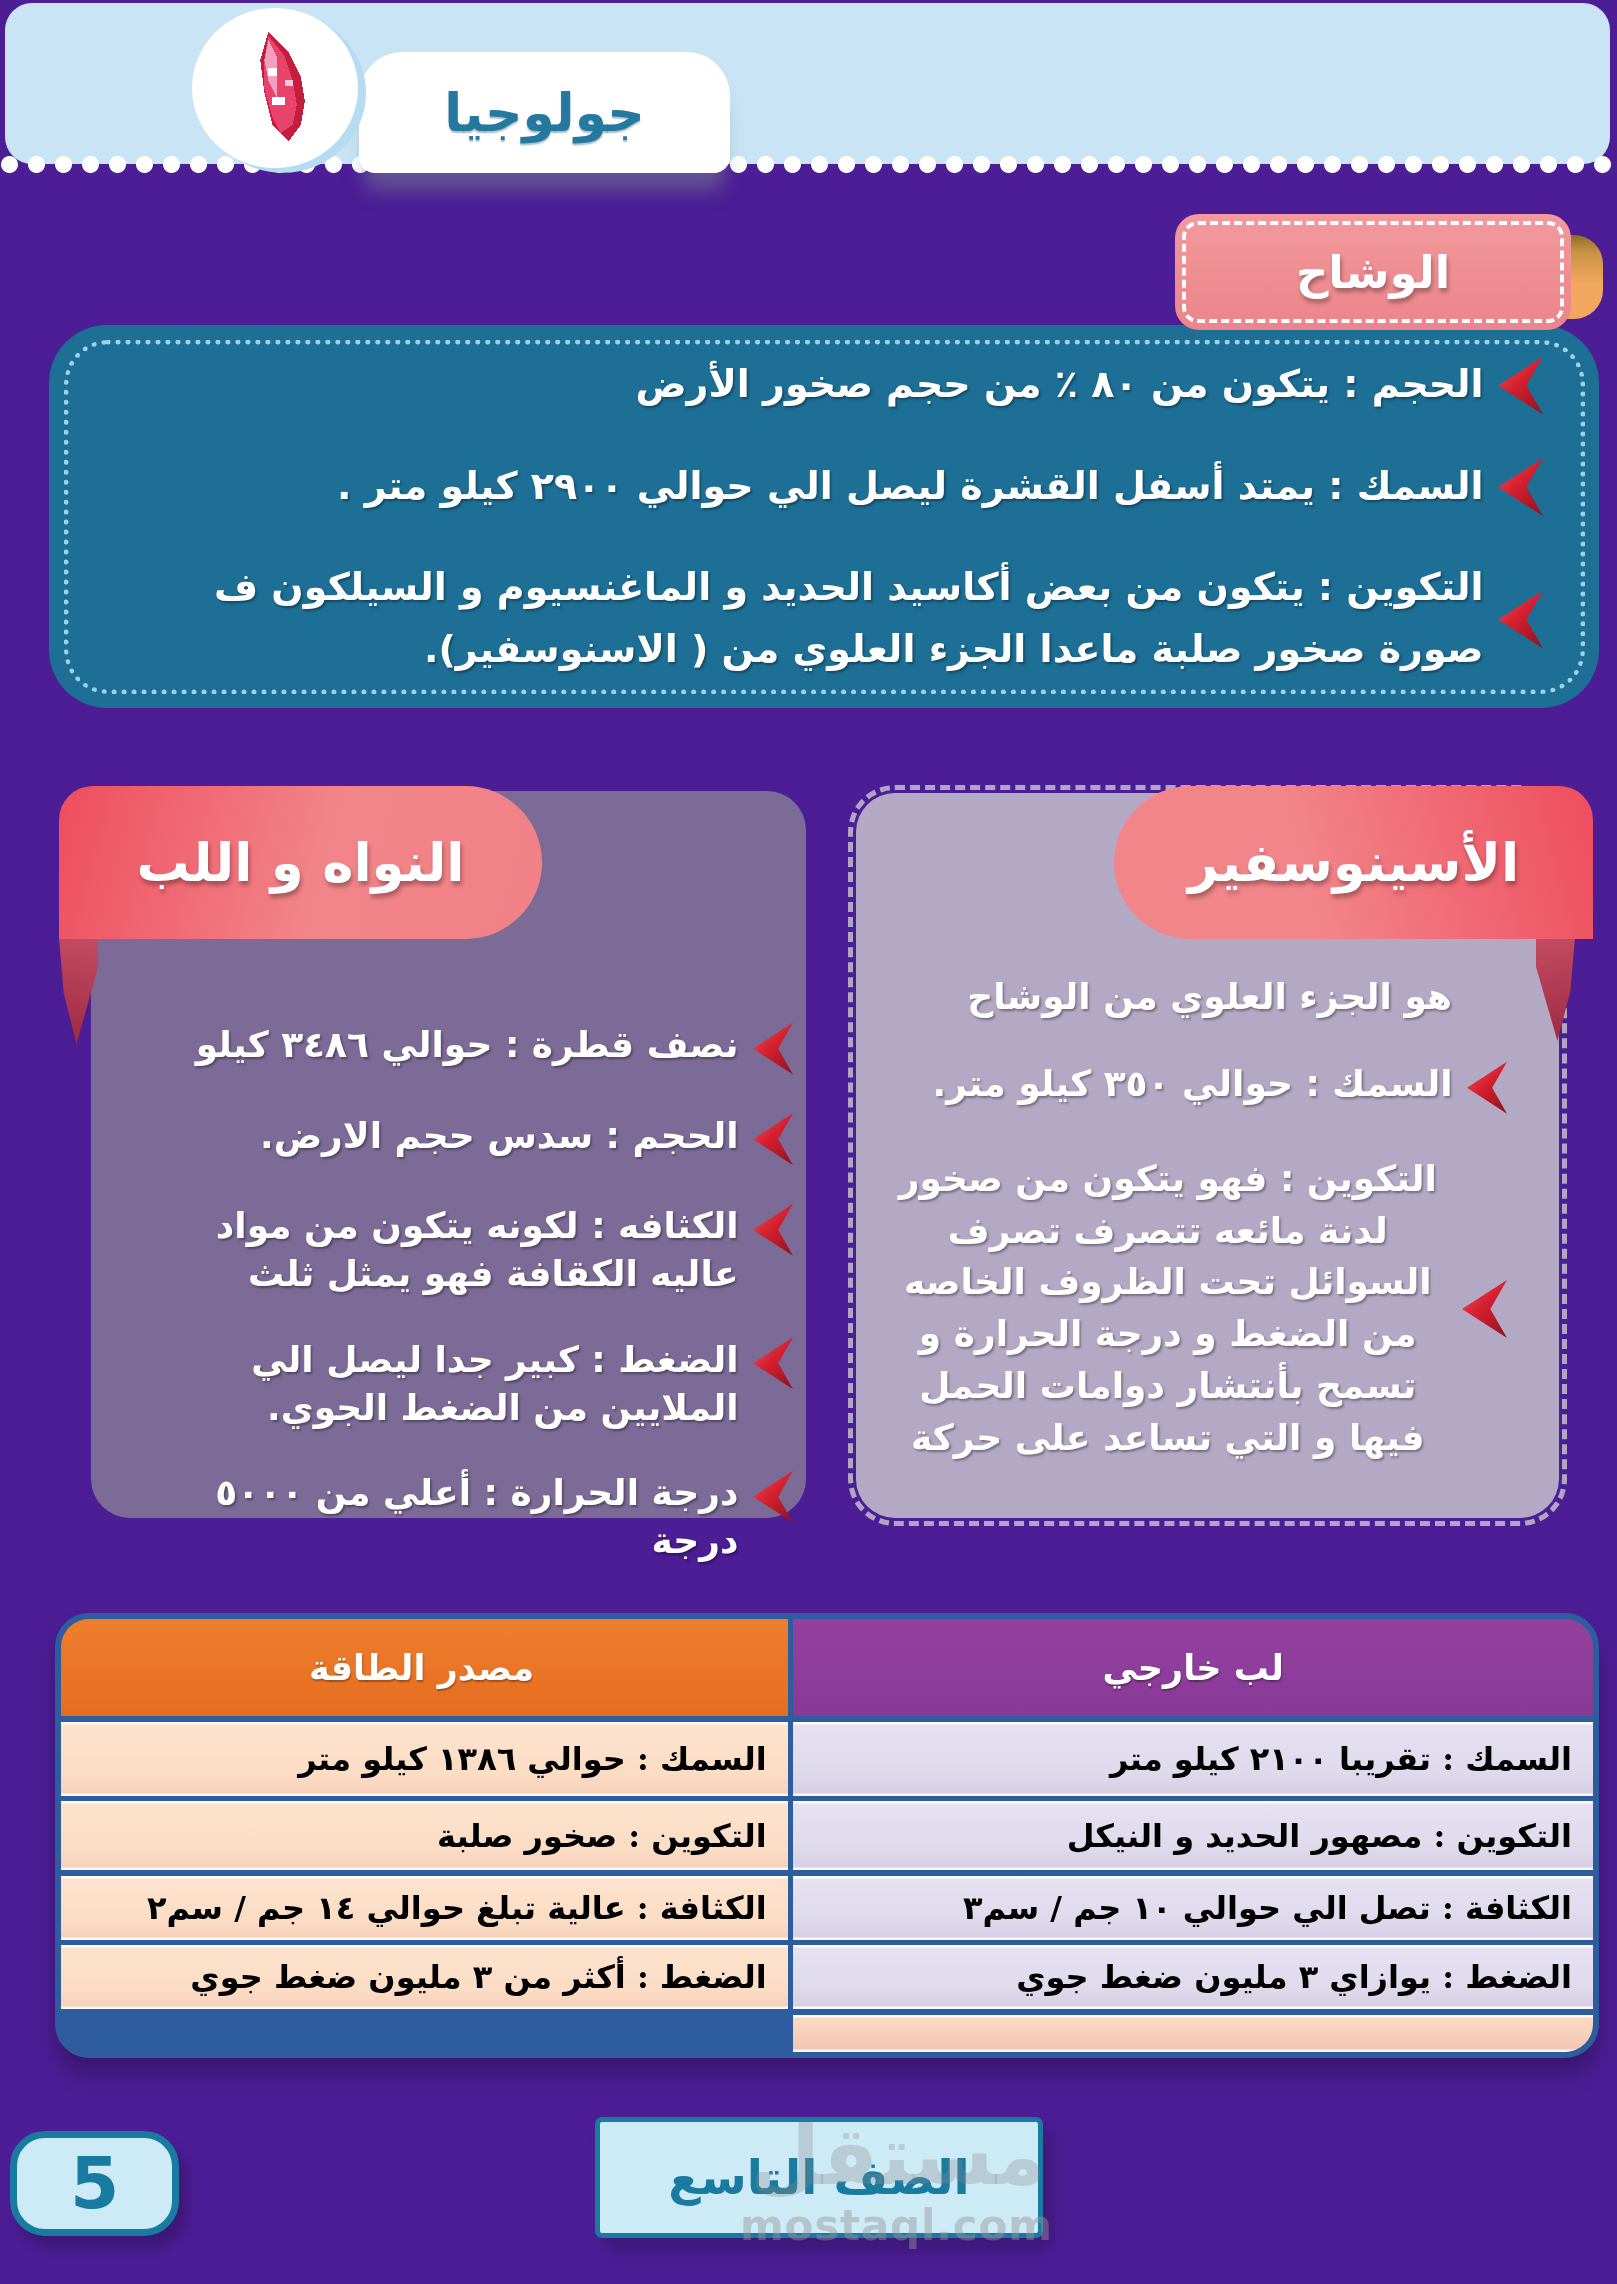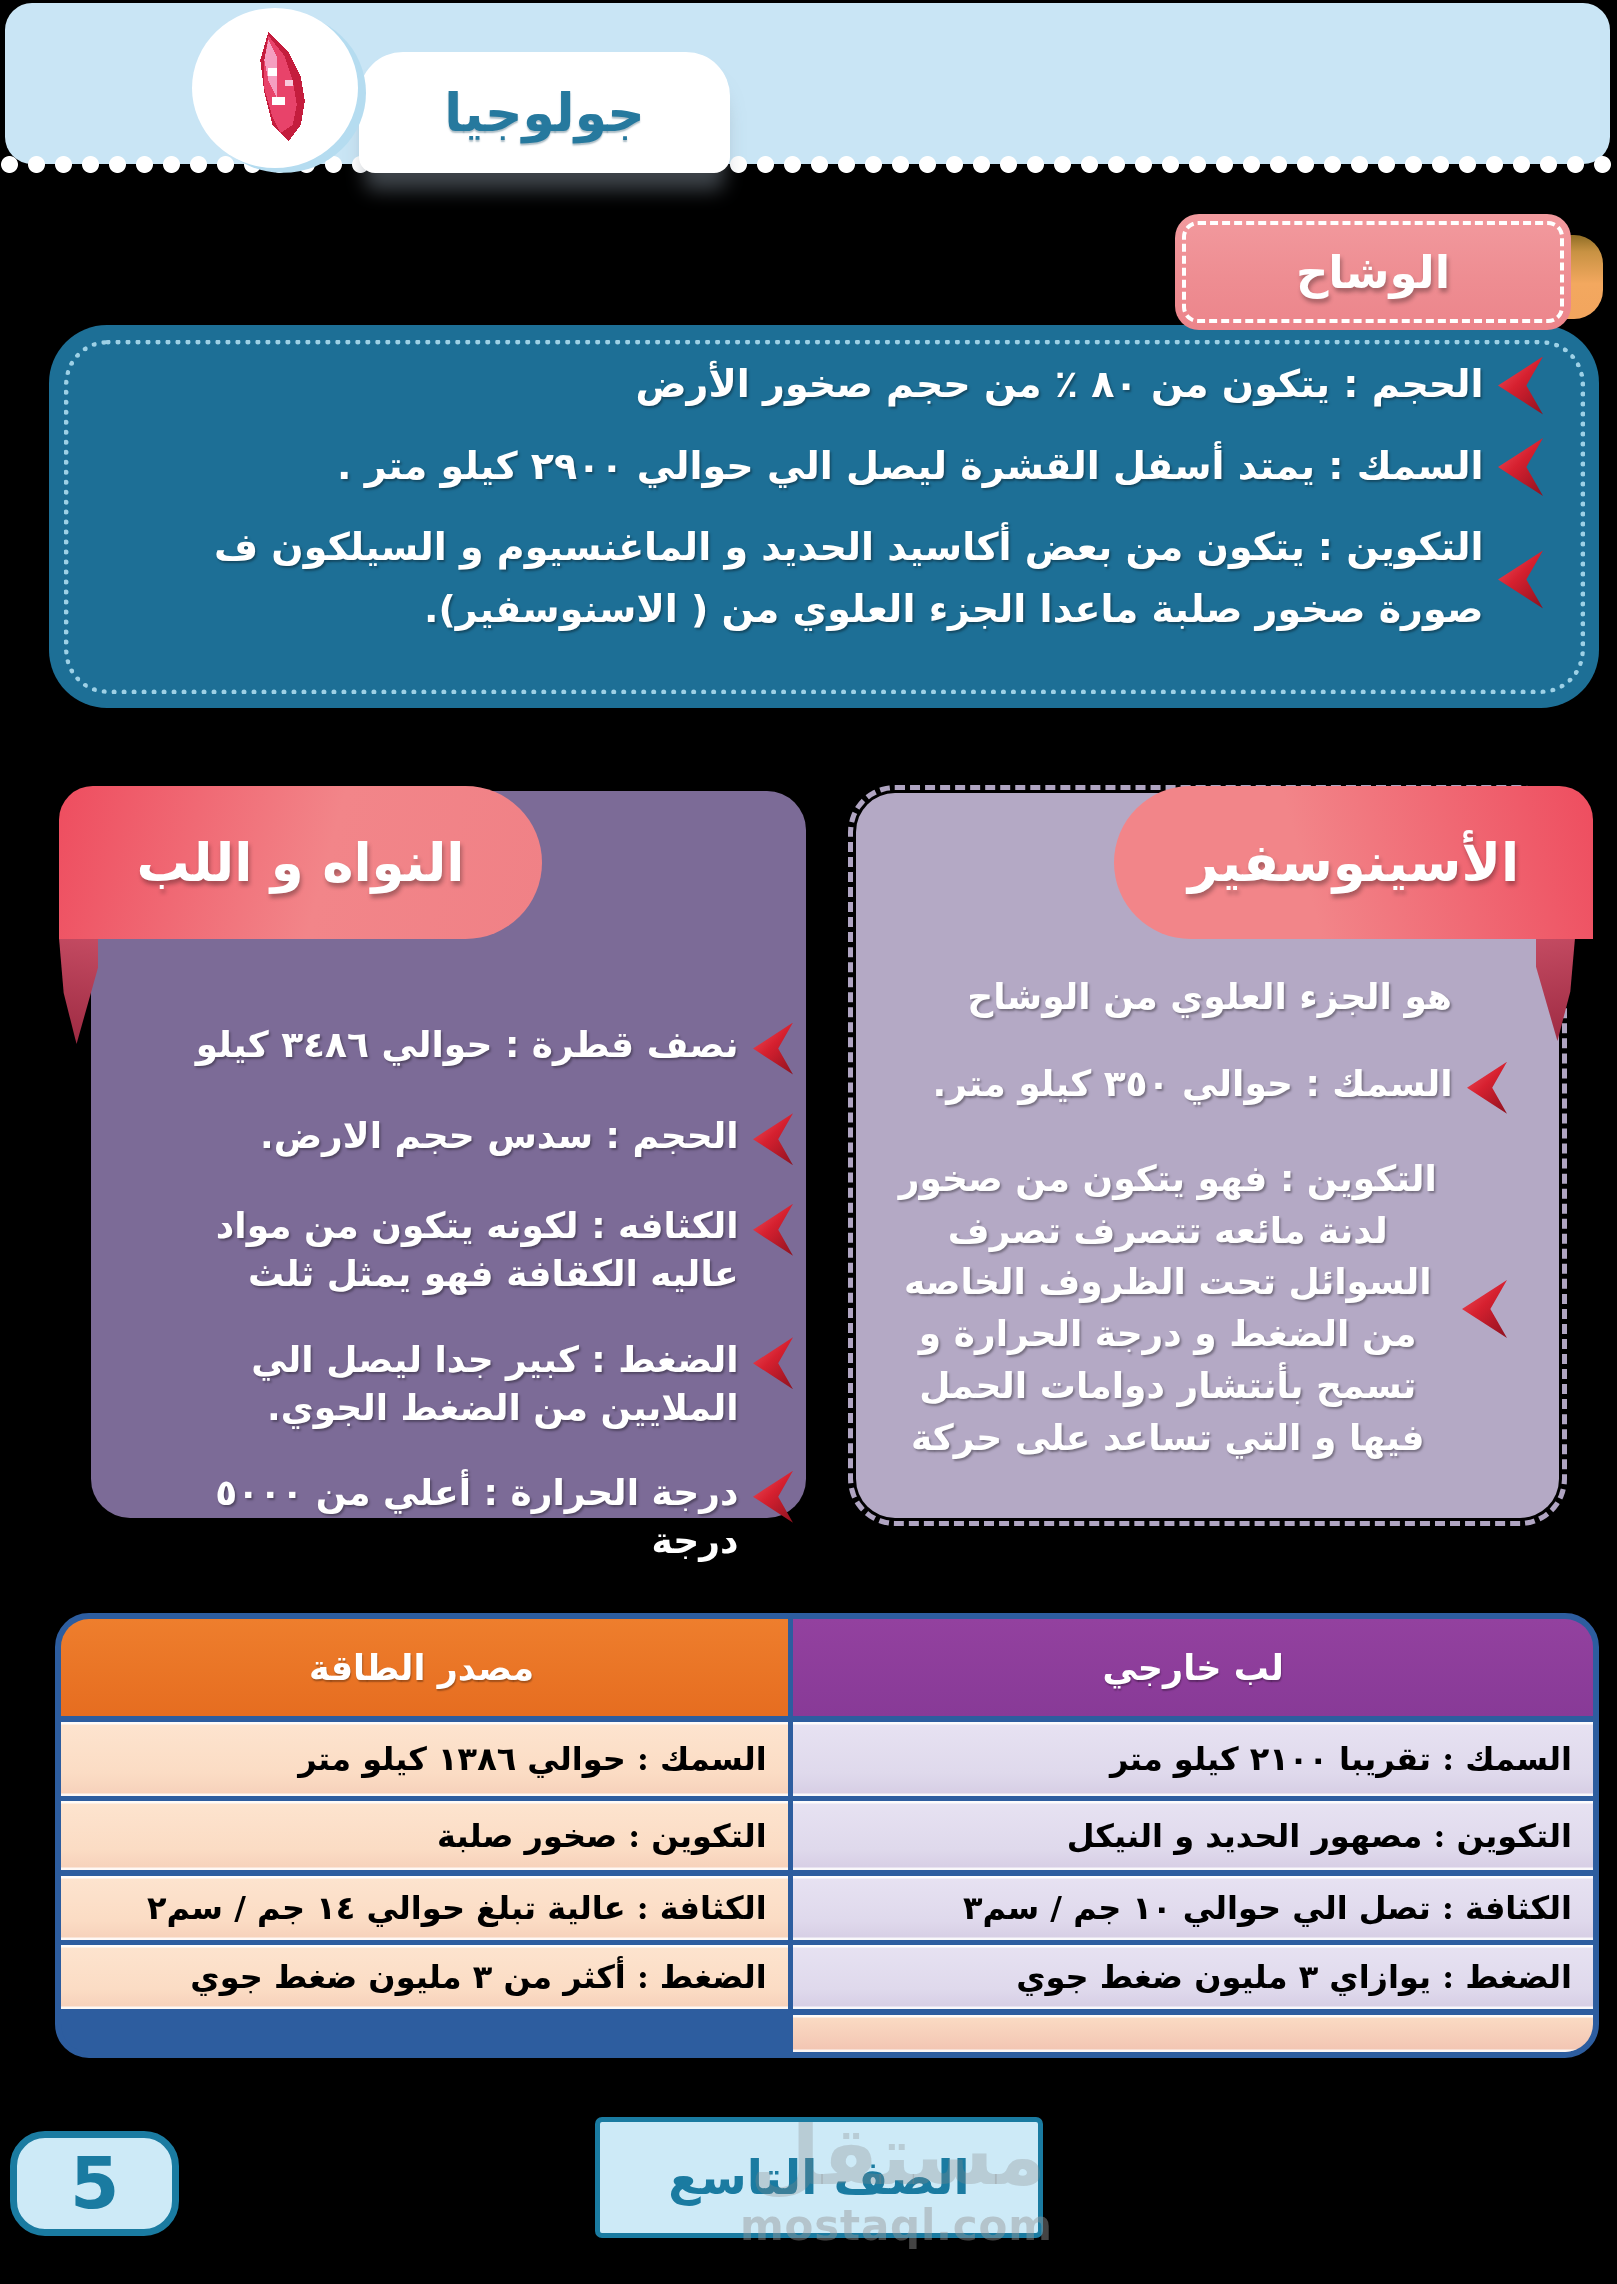--- a/index.html
+++ b/index.html
@@ -1,18 +1,18 @@
 <!DOCTYPE html>
 <html dir="rtl" lang="ar" style="font-size:13px"><head>
 <meta charset="utf-8">
 <style>
   html,body{margin:0;padding:0;background:#ffffff;}
   .page{
     position:relative; width:1618px; height:2284px; overflow:hidden;
-    background:#000000; font-family:"DejaVu Sans","Liberation Sans",sans-serif;
+    background:#4c1d95; font-family:"DejaVu Sans","Liberation Sans",sans-serif;
     direction:rtl;
   }
   
   .band{position:absolute; left:6.4px; top:3.2px; width:1605px; height:161px;
     background:#c9e5f5; border-radius:27px;}
   .band::after{content:''; position:absolute; left:-6.4px; right:-6.4px; bottom:-10.5px; height:21px;
     background-image:radial-gradient(circle at 10.5px 10.5px,#ffffff 8px,rgba(255,255,255,0) 8.9px);
     background-size:27px 21px; background-repeat:repeat-x;}
   .gem-circle{position:absolute; left:193px; top:8px; width:166px; height:160px;
     background:#ffffff; border-radius:50%; z-index:3;
@@ -33,21 +33,21 @@
   .mantle-banner::before{content:''; position:absolute; inset:7.3px; border:4px dashed #ffffff;
     border-radius:16px;}
   .mantle-banner .t{position:absolute; inset:0; display:flex; align-items:center; justify-content:center;
     color:#ffffff; font-size:45px; font-weight:800; text-shadow:1.6px 4px 4px rgba(0,0,0,.3);}
   
   .mantle-box{position:absolute; left:50px; top:325px; width:1550px; height:383px;
     background:#1d6f96; border-radius:58px;}
   .mantle-box::before{content:''; position:absolute; inset:14.5px; border:5.6px dotted #9ed1e6;
     border-radius:44px; pointer-events:none;}
   .mantle-content{position:absolute; inset:0; padding:29px 56px 8px 97px;
-    display:flex; flex-direction:column; gap:20px;}
+    display:flex; flex-direction:column; gap:40px;}
   
   .brow{display:flex; align-items:flex-start; gap:14.5px;}
   .brow.center{align-items:center;}
   .arrow{flex:none; width:45px; height:58px; margin-top:1.6px;
     background:linear-gradient(135deg,#f05560 0%,#d6202f 45%,#8e1220 100%);
     clip-path:polygon(100% 0%,0% 50%,100% 100%,63% 50%);
     filter:drop-shadow(1.6px 2.4px 1.6px rgba(0,0,0,.35));}
   .arrow.sm{width:40px; height:52px;}
   .btext{color:#ffffff; font-weight:800; text-align:right;
     text-shadow:1.6px 2.4px 2.4px rgba(0,0,0,.35);}

